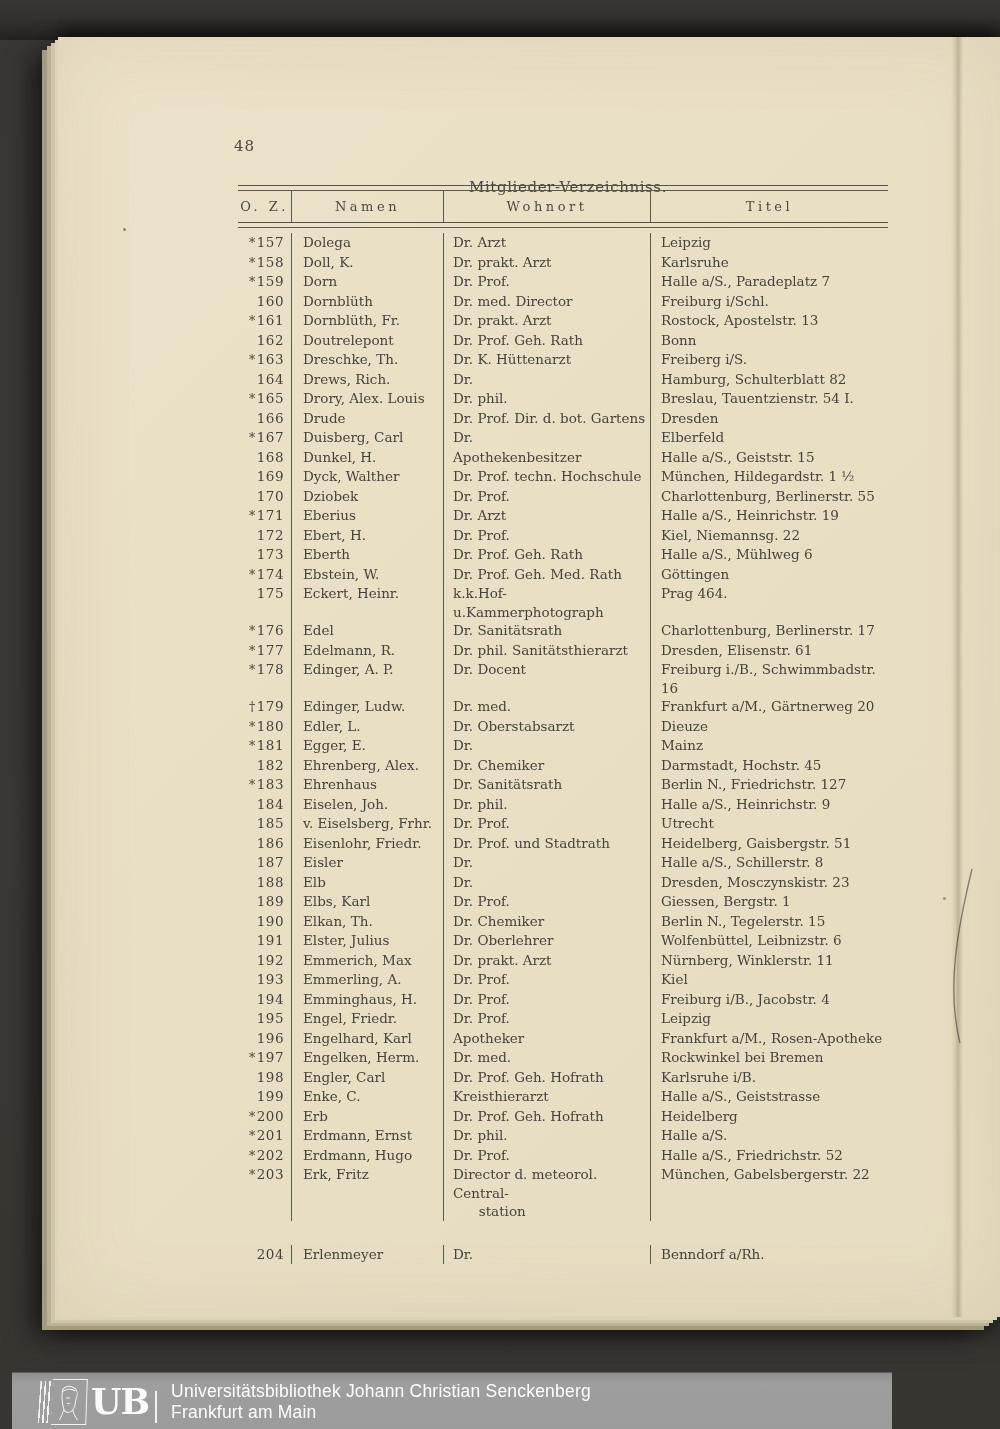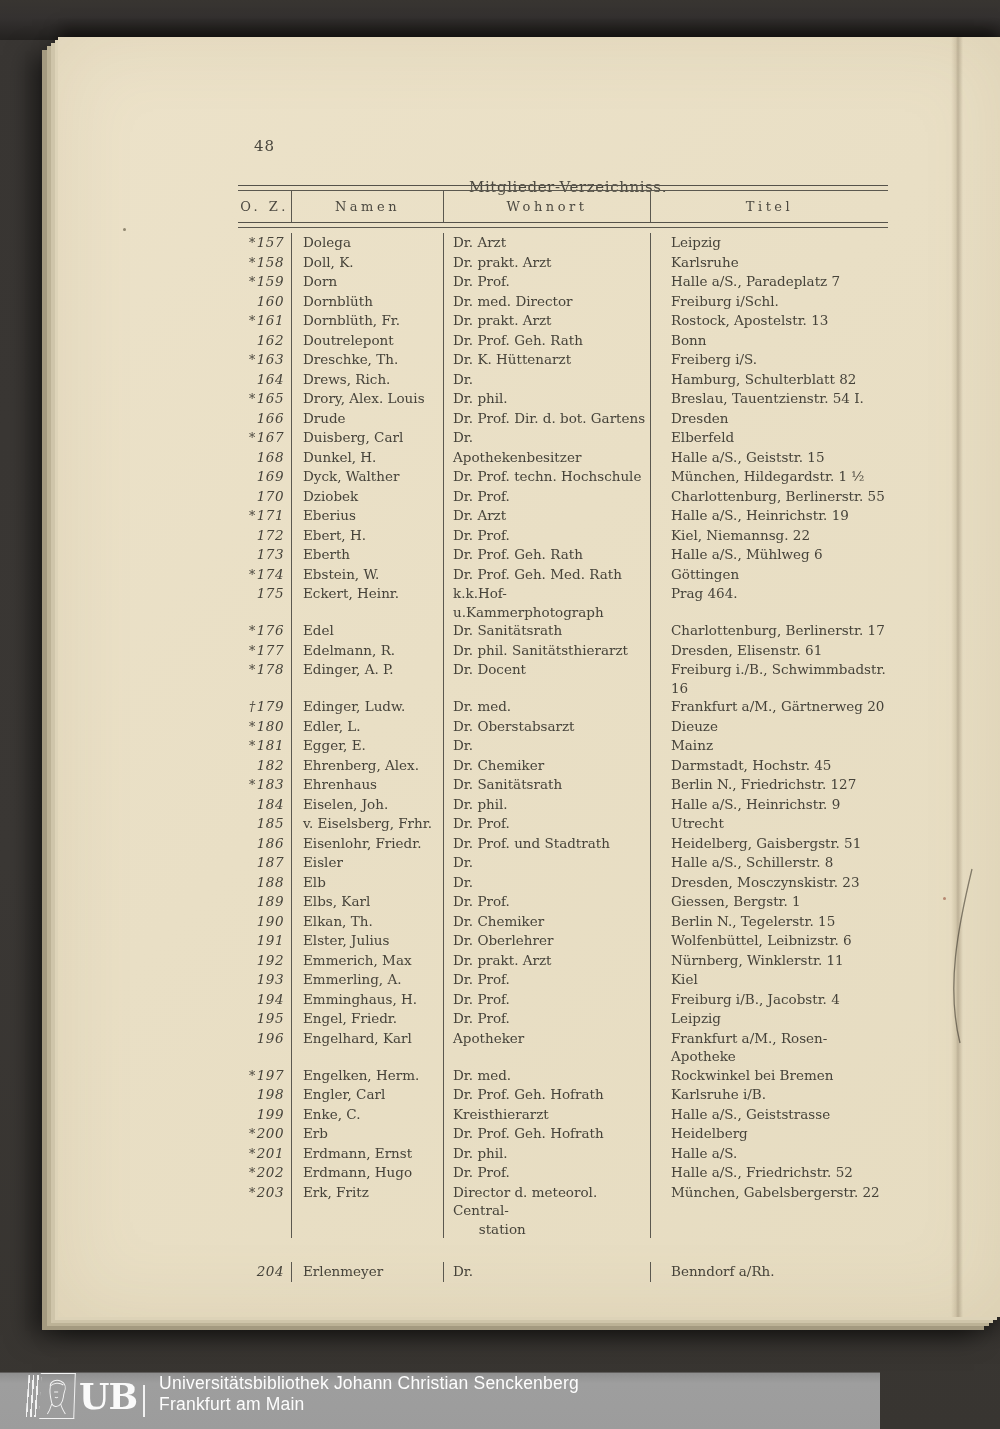--- a/index.html
+++ b/index.html
@@ -19,42 +19,42 @@
           -16px 13px 0 #a49a80,
           -26px 18px 24px rgba(0,0,0,.55),
           0 14px 22px rgba(0,0,0,.5),
           0 -10px 14px -2px rgba(8,6,4,.55),
           inset 0 0 80px rgba(150,128,88,.14);}
   .fold{position:absolute;top:0;left:893px;width:12px;height:100%;
         background:linear-gradient(90deg,rgba(120,100,70,0) 0%,rgba(120,100,70,.16) 40%,rgba(88,72,48,.28) 58%,rgba(120,100,70,0) 100%);}
   .speck{position:absolute;border-radius:50%;}
   .hair{position:absolute;left:880px;top:830px;}
   
-  .pagenum{position:absolute;left:196px;top:100px;font-size:15px;color:#4a473e;letter-spacing:1px;}
+  .pagenum{position:absolute;left:176px;top:100px;font-size:15px;color:#4a473e;letter-spacing:1px;}
   .ptitle{position:absolute;left:300px;top:101px;width:420px;text-align:center;
           font-size:15px;color:#4a473e;letter-spacing:.6px;margin-top:40px;}
   
   .tbl{position:absolute;left:180px;top:148px;width:650px;color:#46433a;}
   .rule{height:4px;border-top:1.4px solid #55524a;border-bottom:1px solid #5b584f;}
   .thead{display:grid;grid-template-columns:53px 152px 207px 238px;height:31px;align-items:center;}
   .th{text-align:center;font-size:13px;letter-spacing:3.5px;color:#4c4941;}
   .thead .th + .th{border-left:1px solid #5b584f;height:31px;line-height:31px;}
   .tbody{padding-top:5px;}
   .tr{display:grid;grid-template-columns:53px 152px 207px 238px;}
   .tr.gap{margin-top:24px;}
   .td{font-size:13.5px;line-height:18.5px;min-height:18.5px;}
-  .td-oz{text-align:right;padding-right:7px;letter-spacing:.5px;font-style:italic;}
+  .td-oz{text-align:right;padding-right:7px;letter-spacing:.5px;}
   .td-oz .mark{font-size:12.5px;padding-right:1px;}
   .td-name{padding-left:11px;border-left:1px solid #5b584f;}
   .td-titel{padding-left:9px;border-left:1px solid #5b584f;white-space:pre-wrap;}
-  .td-ort{padding-left:20px;border-left:1px solid #5b584f;}
+  .td-ort{padding-left:10px;border-left:1px solid #5b584f;}
   
-  .footer{position:absolute;left:0;top:1372px;width:880px;height:57px;
+  .footer{position:absolute;left:12px;top:1372px;width:880px;height:57px;
           background:linear-gradient(180deg,#8f8f8f 0%,#9e9e9e 18%,#9c9c9c 100%);
-          border-top:1px solid #5f5d5b;display:flex;
+          border-top:1px solid #5f5d5b;display:flex;align-items:center;
           font-family:"Liberation Sans", sans-serif;}
   .logo{display:flex;align-items:center;margin-left:27px;height:46px;}
   .spines{width:13px;height:42px;transform:skewX(-4deg);
           background:repeating-linear-gradient(90deg,#f2f2f2 0 1.6px,rgba(0,0,0,0) 1.6px 4.4px);}
   .portraitbox{width:34px;height:44px;border:1.6px solid #f2f2f2;border-left:none;
                display:flex;align-items:center;justify-content:center;transform:skewX(-2deg);}
   .ub{font-family:"DejaVu Serif", serif;font-weight:bold;font-size:35px;color:#fafafa;
       margin-left:4px;letter-spacing:-1px;}
   .logo-rule{width:2px;height:32px;background:#f2f2f2;margin-left:6px;align-self:flex-end;margin-bottom:2px;}
   .libtext{margin-left:14px;color:#fdfdfd;font-size:17.5px;line-height:21px;letter-spacing:.2px;}

